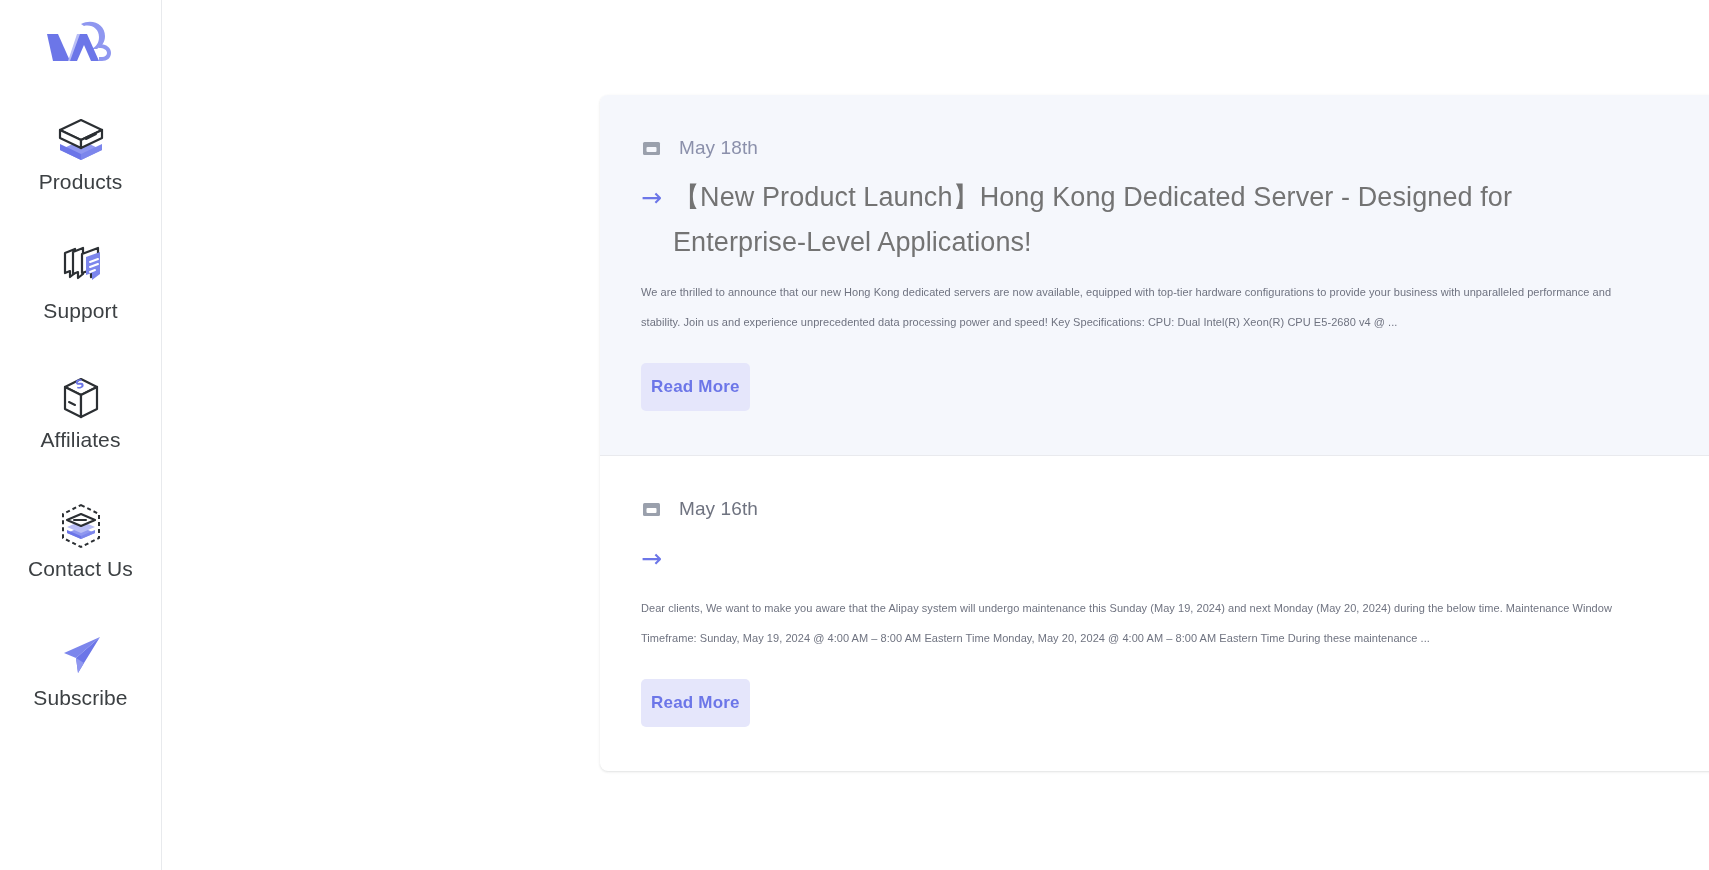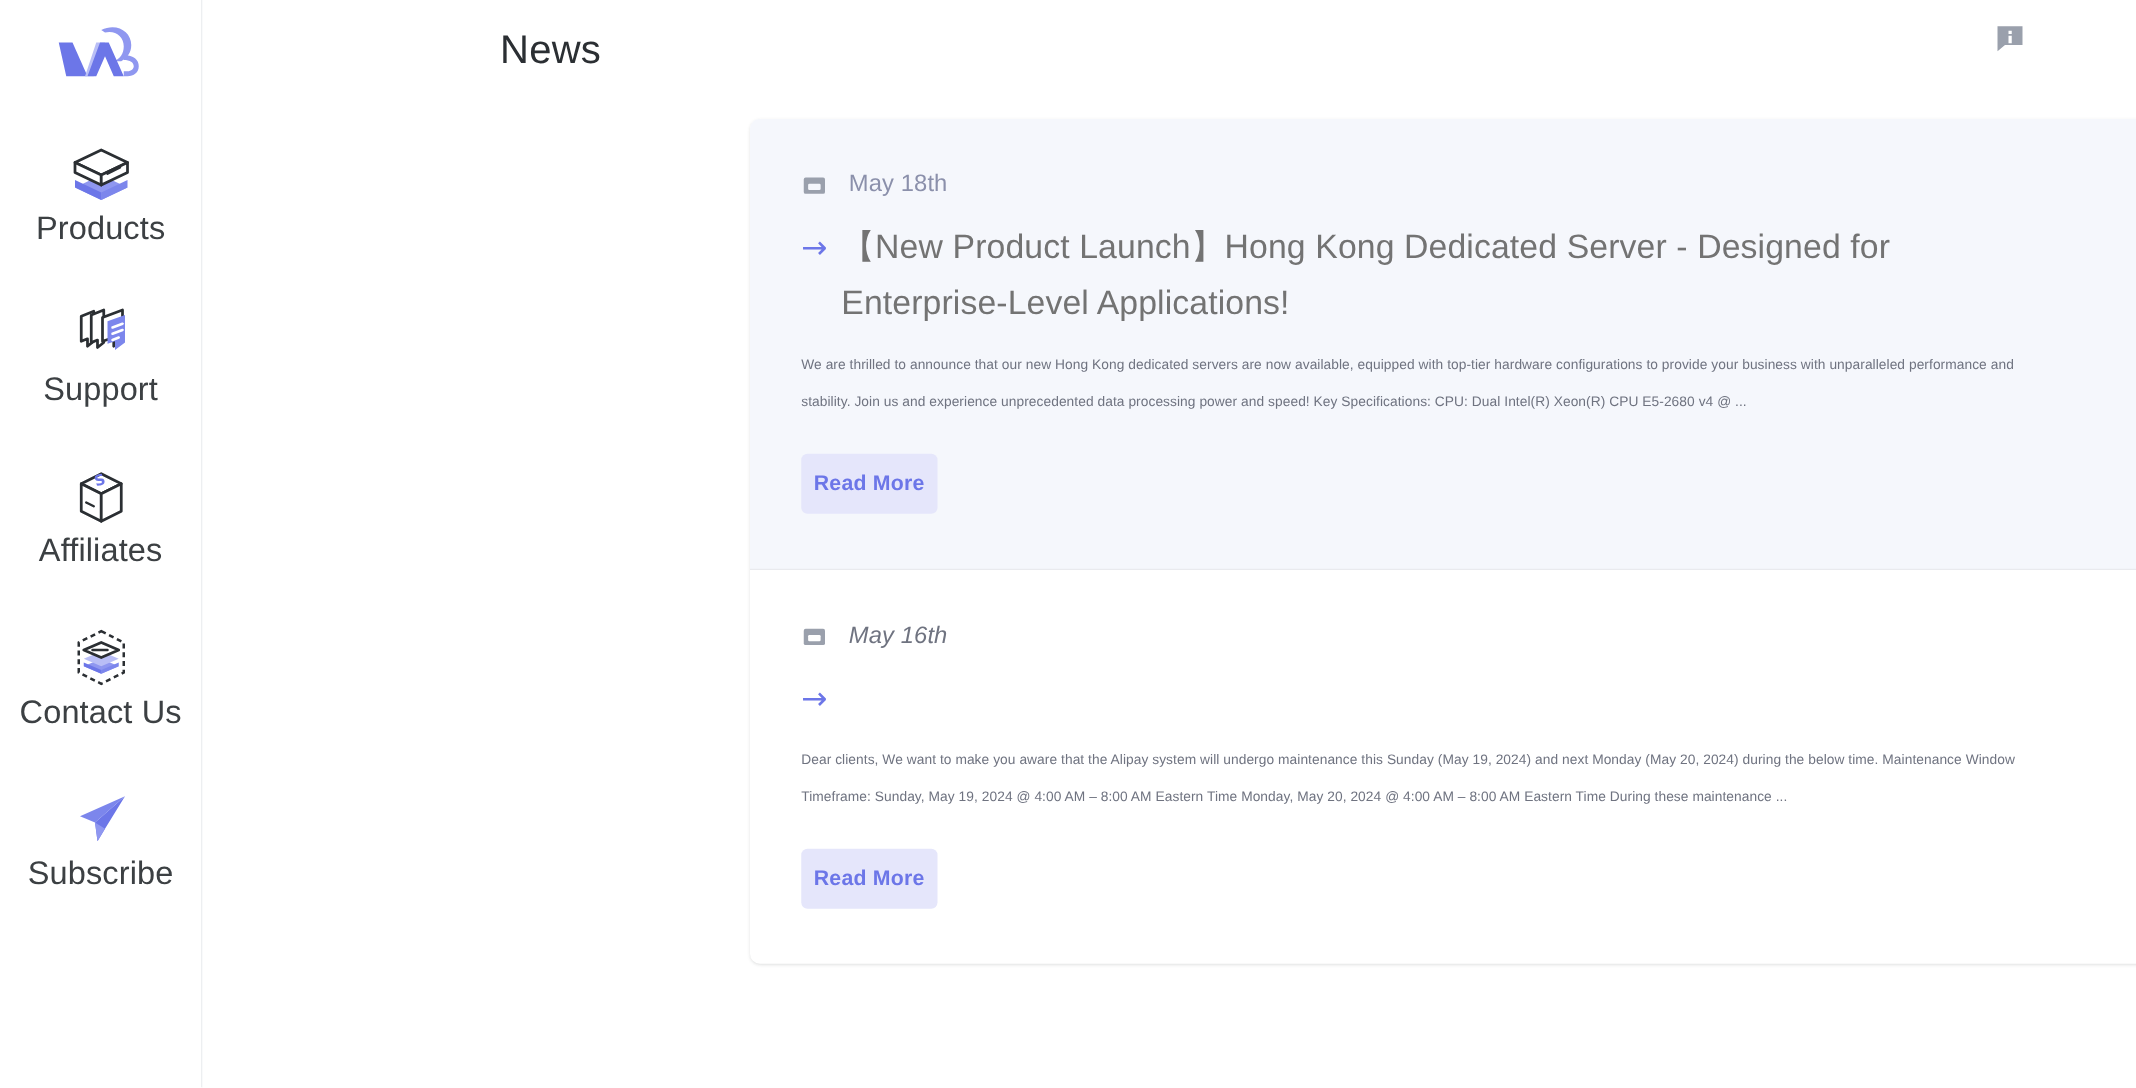--- a/index.html
+++ b/index.html
@@ -64,21 +64,21 @@
   }
   .nav-icon {
     height: 62px;
     display: flex;
     align-items: center;
     justify-content: center;
   }
   .nav-icon svg { display: block; }
   .nav-label {
     margin-top: 0;
-    font-size: 26px;
+    font-size: 21px;
     line-height: 24px;
     color: #3c4043;
     letter-spacing: 0.1px;
   }
 
   
   .main {
     flex: 1;
     height: 870px;
     position: relative;
@@ -147,21 +147,21 @@
     align-items: center;
     justify-content: center;
   }
   .meta-icon svg { display: block; }
   .news-date {
     font-size: 19px;
     line-height: 22px;
     color: #8b90ab;
     letter-spacing: 0.1px;
   }
-  .news-date.gray { color: #6f7380; font-style: italic; }
+  .news-date.gray { color: #6f7380; }
 
   .news-title-row {
     display: flex;
     align-items: flex-start;
     gap: 0px;
     margin-bottom: 12px;
   }
   .title-arrow {
     color: #6c76e8;
     font-size: 25px;
@@ -295,31 +295,20 @@
           </svg>
         </span>
         <span class="nav-label">Subscribe</span>
       </div>
 
     </nav>
   </aside>
 
   <main class="main">
 
-    <div class="topbar">
-      <h1 class="page-title">News</h1>
-
-      <div class="info-btn">
-        <svg width="26" height="26" viewBox="0 0 26 26" xmlns="http://www.w3.org/2000/svg">
-          <path d="M3 3 H23 V18 H9 L3 23 Z" fill="#9aa0ac"></path>
-          <rect x="11.8" y="6.6" width="2.6" height="2.6" fill="#ffffff"></rect>
-          <rect x="11.8" y="10.6" width="2.6" height="6" fill="#ffffff"></rect>
-        </svg>
-      </div>
-    </div>
 
     <section class="news-card">
 
       <article class="news-item highlight">
         <div class="news-meta">
           <span class="meta-icon">
             <svg width="19" height="19" viewBox="0 0 19 19" xmlns="http://www.w3.org/2000/svg">
               <rect x="1" y="3" width="17" height="13" rx="1.5" fill="#9aa0ac"></rect>
               <rect x="4.5" y="8" width="10" height="5" rx="1" fill="#f5f7fc"></rect>
             </svg>

